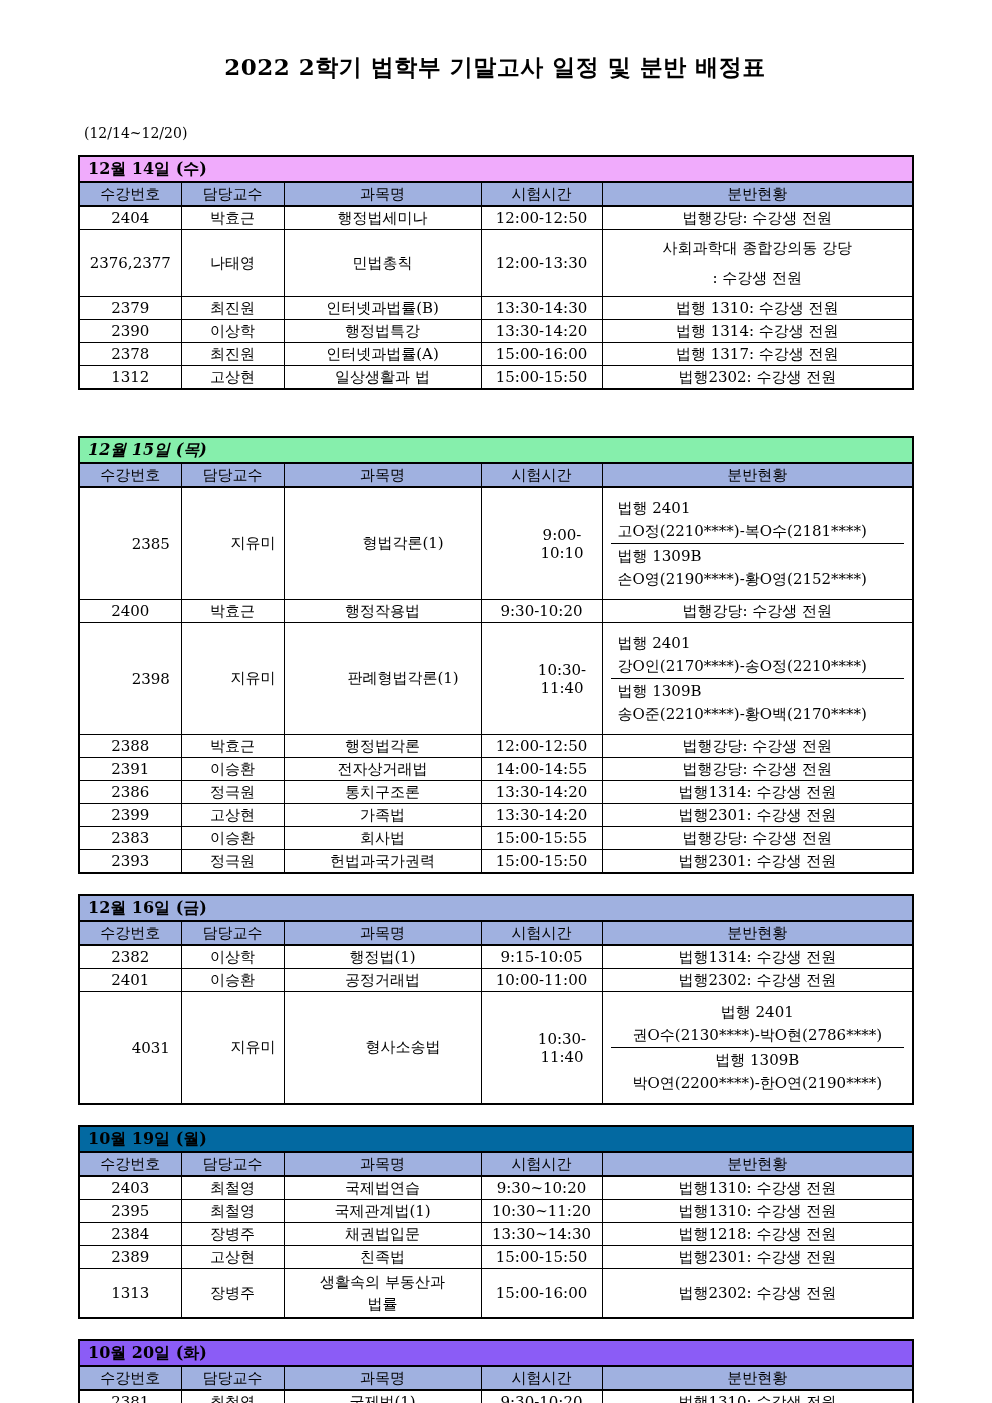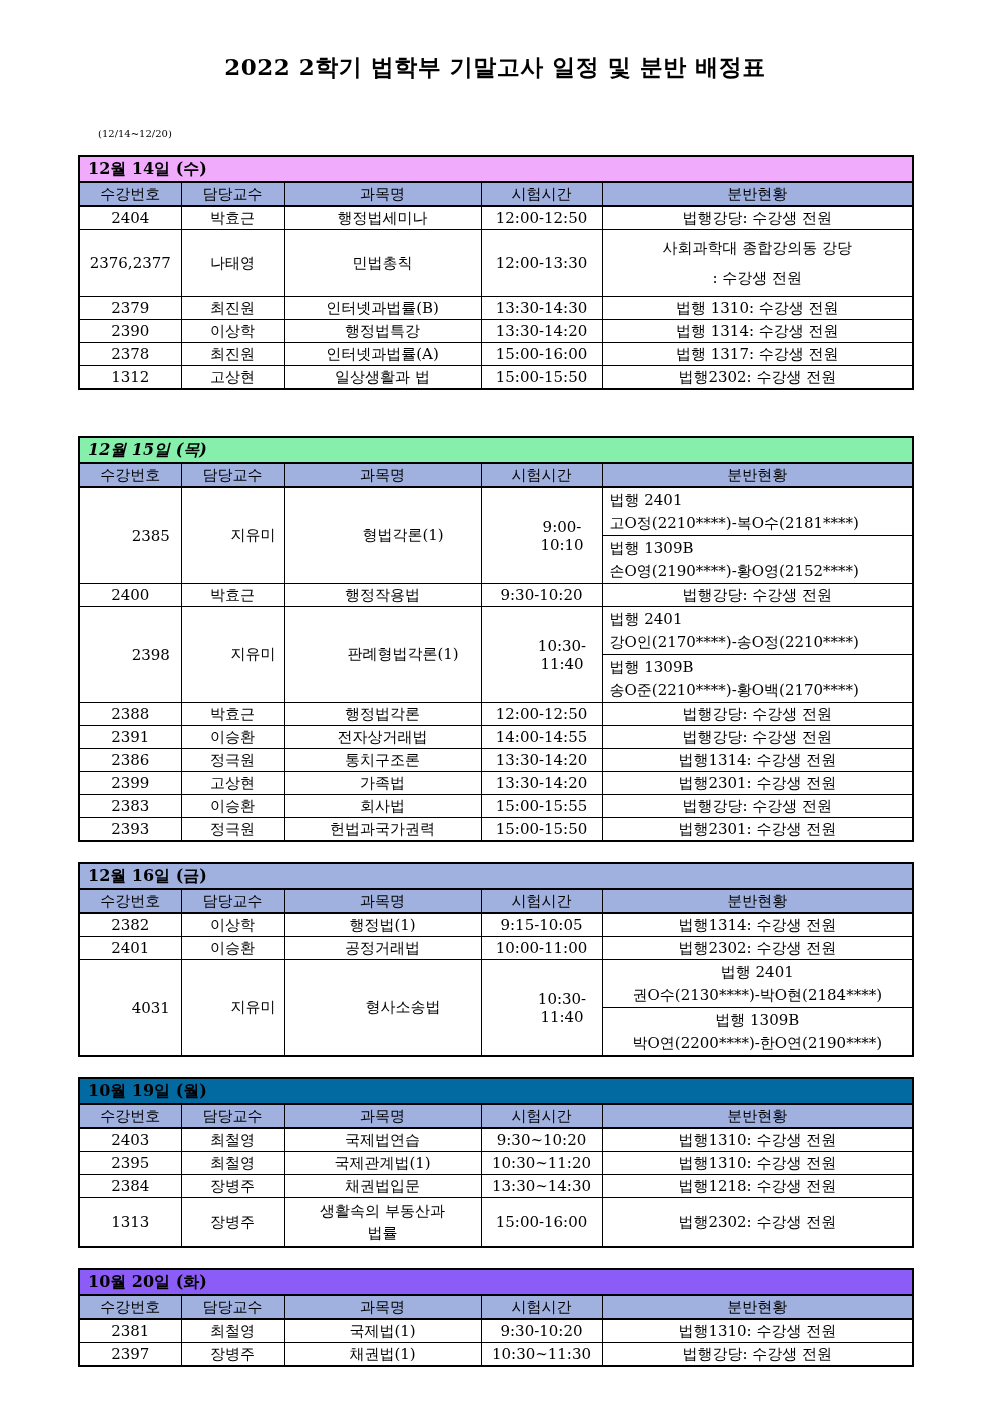--- a/index.html
+++ b/index.html
@@ -13,22 +13,22 @@
 
   .doc-title {
     text-align: center;
     font-size: 23px;
     font-weight: bold;
     letter-spacing: 0.5px;
     margin: 0 0 40px 0;
     line-height: 34px;
   }
   .period {
-    font-size: 10px;
-    margin: 0 0 12px 20px;
+    font-size: 14px;
+    margin: 0 0 12px 6px;
     line-height: 19px;
   }
 
   table.sched {
     border-collapse: collapse;
     table-layout: fixed;
     width: 834px;
     border: 2px solid #000;
     font-size: 15px;
     margin-bottom: 20px;
@@ -54,21 +54,21 @@
     height: 22px;
     border-bottom: 2px solid #000;
   }
   tr.row-std td   { height: 22px; }
   tr.row-mid td   { height: 48px; }
   tr.row-mid td div { line-height: 22px; }
   tr.row-tall td  { height: 66px; }
   tr.row-tall td.assign div { line-height: 30px; }
   tr.row-split td { height: 95px; padding-left: 41px; }
 
-  td.assign.split { padding: 0; vertical-align: top; }
+  td.assign.split { padding: 8px; vertical-align: top; }
   .split .sub {
     height: 47px;
     display: flex;
     flex-direction: column;
     justify-content: center;
   }
   .split .sub.first { border-bottom: 1px solid #000; }
   .split .sub div { line-height: 23px; }
   .split.al-l .sub div { text-align: left; padding-left: 7px; }
   .split.al-c .sub div { text-align: center; }
@@ -346,21 +346,21 @@
           <tr class="row-split">
             <td>4031</td>
             <td>지유미</td>
             <td>
               <div>형사소송법</div>
             </td>
             <td>10:30-11:40</td>
             <td class="assign split al-c">
               <div class="sub first">
                 <div>법행 2401</div>
-                <div>권O수(2130****)-박O현(2184****)</div>
+                <div>권O수(2130****)-박O현(2786****)</div>
               </div>
               <div class="sub">
                 <div>법행 1309B</div>
                 <div>박O연(2200****)-한O연(2190****)</div>
               </div>
             </td>
           </tr>
         </tbody>
       </table>
       <table class="sched">
@@ -408,20 +408,31 @@
             <td>2384</td>
             <td>장병주</td>
             <td>
               <div>채권법입문</div>
             </td>
             <td>13:30~14:30</td>
             <td class="assign">
               <div>법행1218: 수강생 전원</div>
             </td>
           </tr>
+          <tr class="row-std">
+            <td>2389</td>
+            <td>고상현</td>
+            <td>
+              <div>친족법</div>
+            </td>
+            <td>15:00-15:50</td>
+            <td class="assign">
+              <div>법행2301: 수강생 전원</div>
+            </td>
+          </tr>
           <tr class="row-mid">
             <td>1313</td>
             <td>장병주</td>
             <td>
               <div>생활속의 부동산과</div>
               <div>법률</div>
             </td>
             <td>15:00-16:00</td>
             <td class="assign">
               <div>법행2302: 수강생 전원</div>

